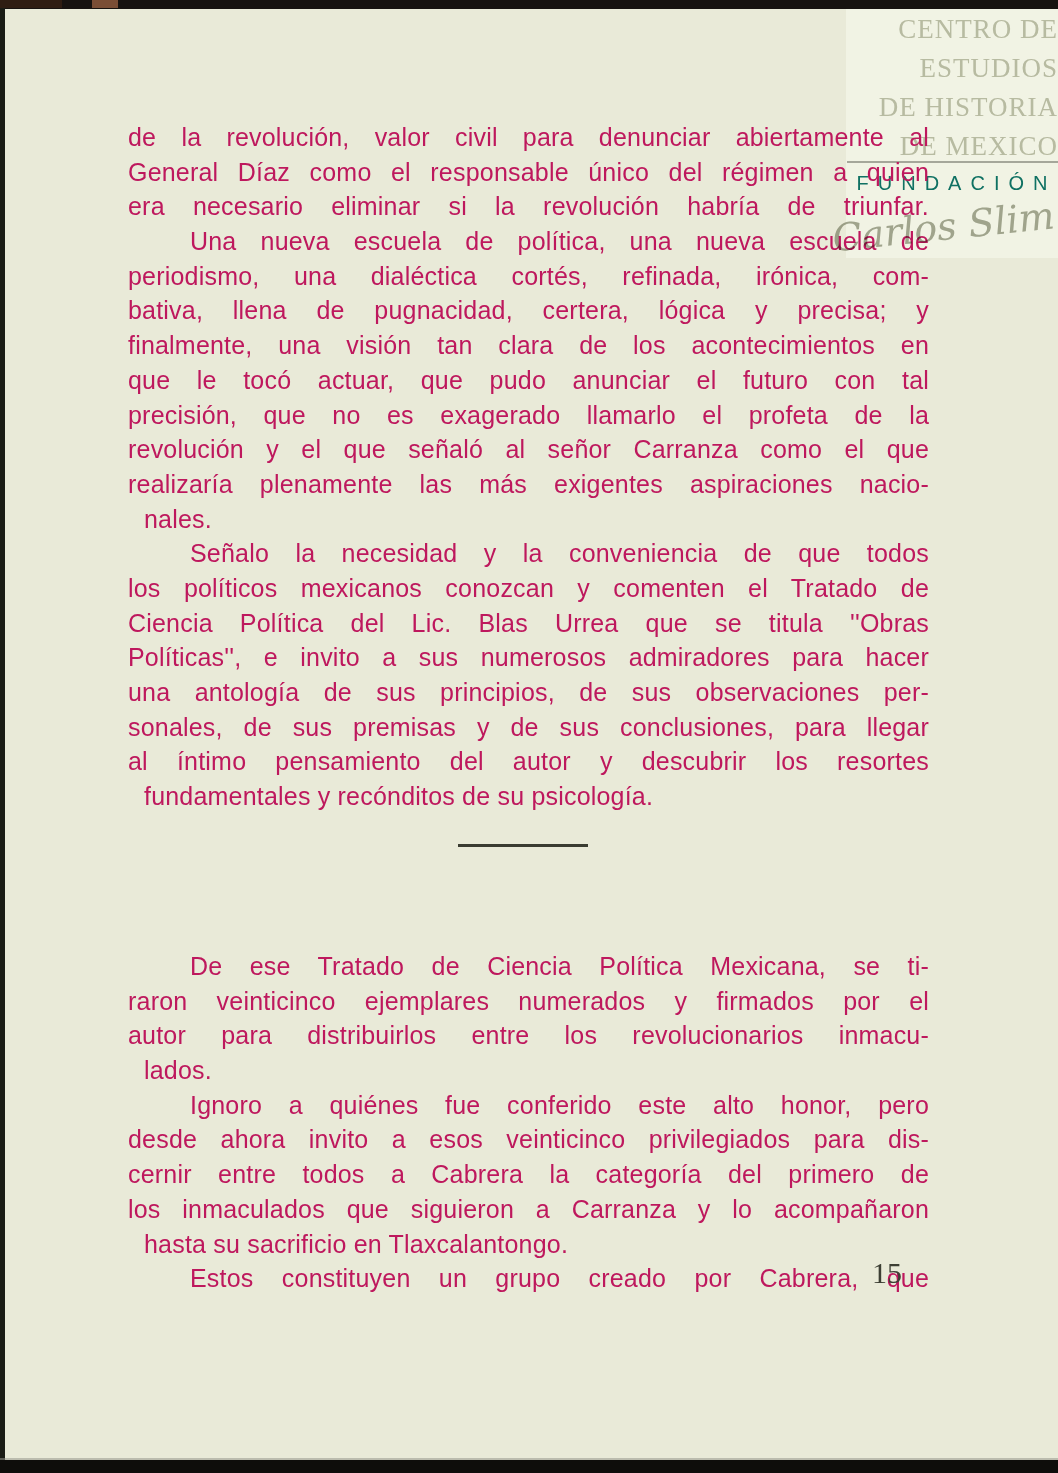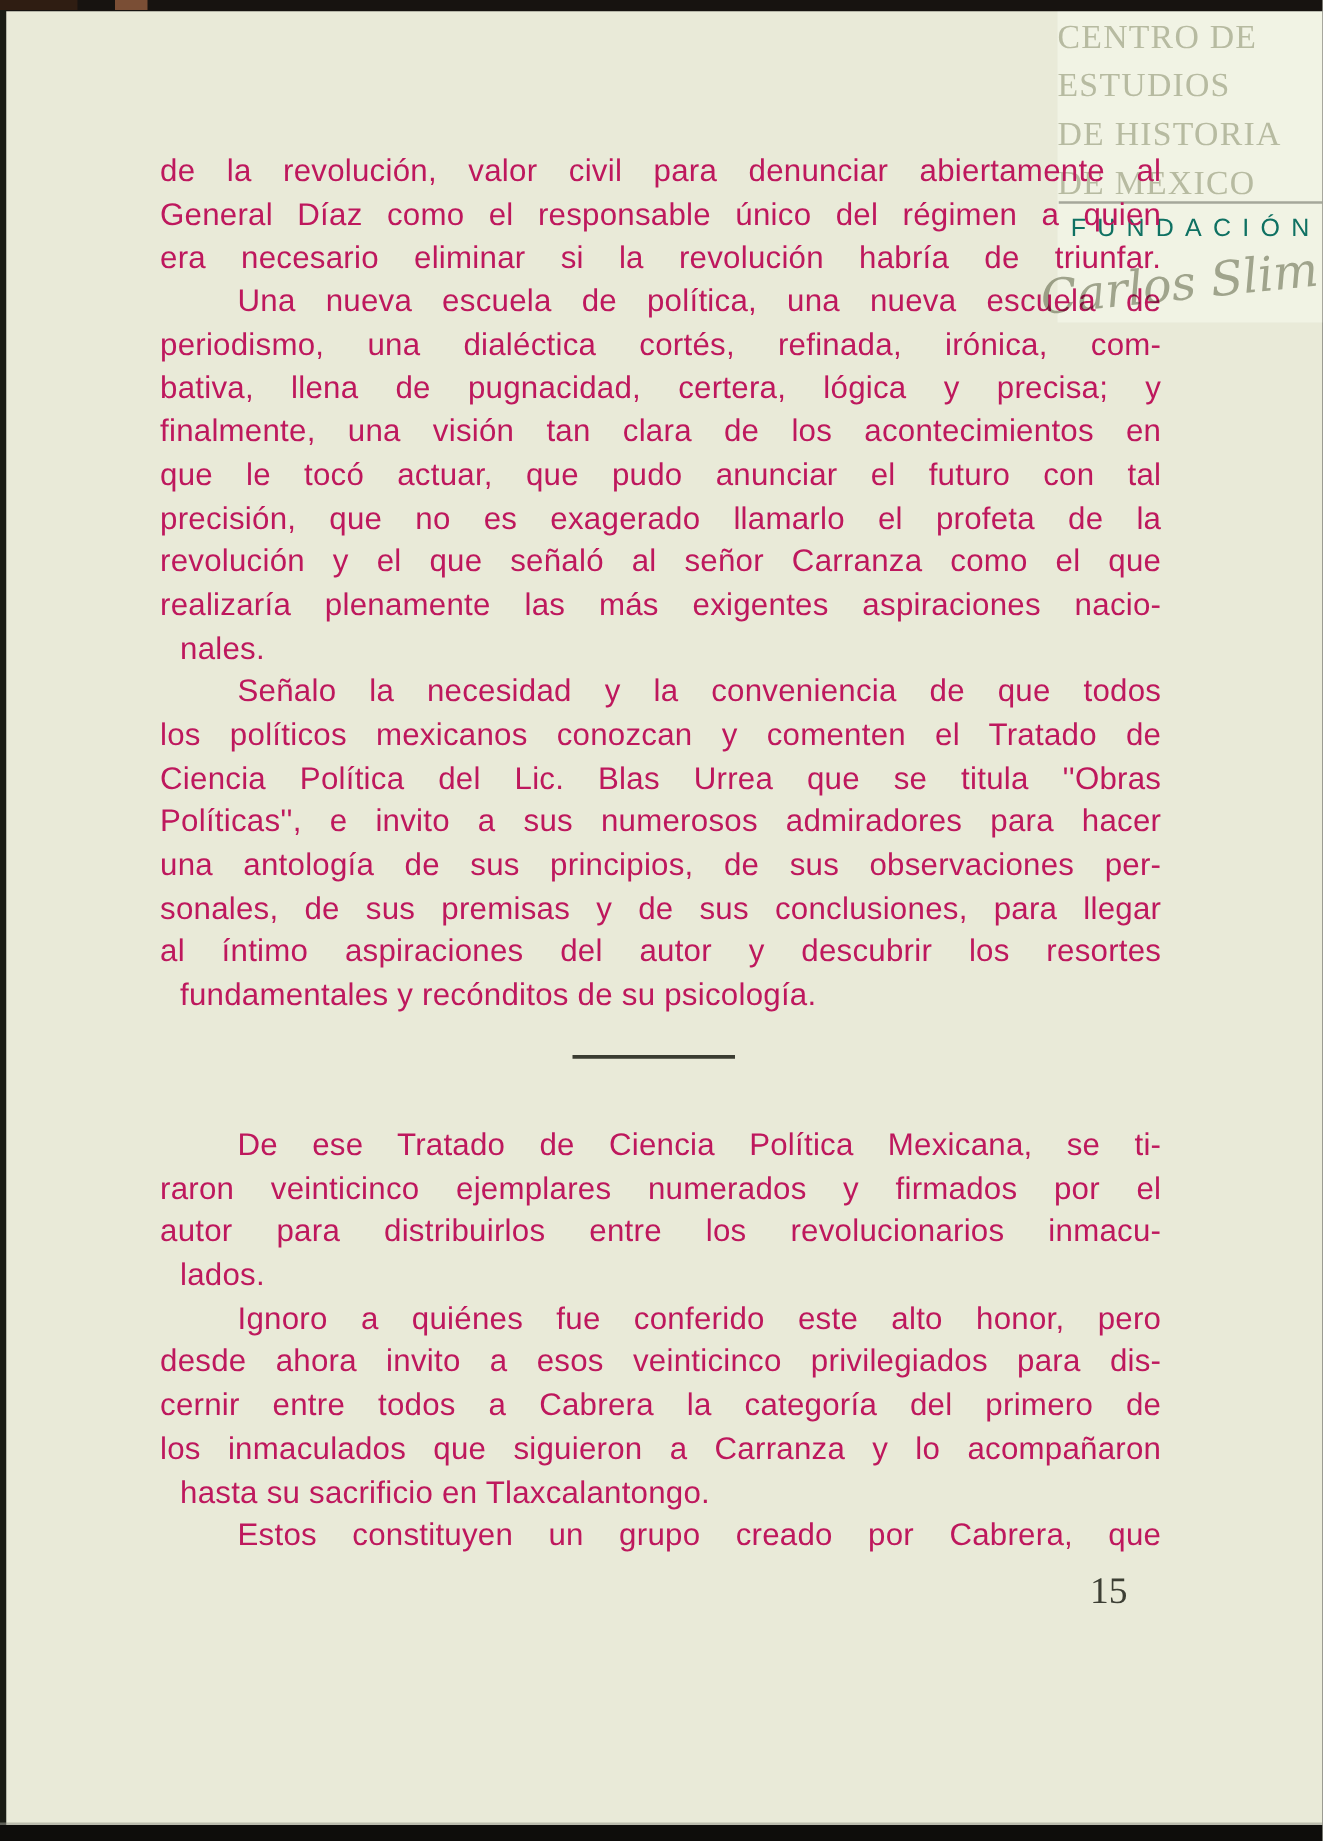--- a/index.html
+++ b/index.html
@@ -23,21 +23,21 @@
 
   
   .wm-panel{
     position:absolute;left:846px;top:8px;width:212px;height:250px;
     background:rgba(250,251,240,0.5);z-index:1;
   }
   .wm-lines{
     position:absolute;left:846px;top:10px;width:212px;
     font-family:"Liberation Serif", serif;
     font-size:27px;line-height:39px;letter-spacing:1px;
-    color:#c2c4b4;text-align:left;z-index:1;
+    color:#c2c4b4;text-align:right;z-index:1;
     mix-blend-mode:multiply;
   }
   .wm-rule{
     position:absolute;left:847px;top:161px;width:211px;height:2px;
     background:rgba(139,141,129,0.75);z-index:1;
   }
   .wm-foundation{
     position:absolute;left:846px;top:172px;width:212px;
     text-align:center;font-size:20px;letter-spacing:9px;text-indent:9px;
     color:#0f766e;z-index:1;mix-blend-mode:multiply;white-space:nowrap;
@@ -48,21 +48,21 @@
     font-size:38px;color:#a9ac9d;transform:rotate(-6deg);
     white-space:nowrap;z-index:3;mix-blend-mode:multiply;
   }
 
   
   .text-block{
     position:absolute;left:128px;width:801px;
     font-size:25px;color:#be185d;z-index:2;
   }
   .block-upper{top:120px;}
-  .block-lower{top:899px;}
+  .block-lower{top:949px;}
   .line{
     height:34.7px;line-height:34.7px;
     letter-spacing:0.2px;
     text-align:justify;text-align-last:justify;
     overflow:visible;
   }
   .line.indent{text-indent:62px;}
   .line.end{text-align-last:left;margin-left:16px;}
 
   .section-divider{
@@ -102,21 +102,21 @@
     <div class="line">precisión, que no es exagerado llamarlo el profeta de la</div>
     <div class="line">revolución y el que señaló al señor Carranza como el que</div>
     <div class="line">realizaría plenamente las más exigentes aspiraciones nacio-</div>
     <div class="line end">nales.</div>
     <div class="line indent">Señalo la necesidad y la conveniencia de que todos</div>
     <div class="line">los políticos mexicanos conozcan y comenten el Tratado de</div>
     <div class="line">Ciencia Política del Lic. Blas Urrea que se titula ''Obras</div>
     <div class="line">Políticas'', e invito a sus numerosos admiradores para hacer</div>
     <div class="line">una antología de sus principios, de sus observaciones per-</div>
     <div class="line">sonales, de sus premisas y de sus conclusiones, para llegar</div>
-    <div class="line">al íntimo aspiraciones del autor y descubrir los resortes</div>
+    <div class="line">al íntimo pensamiento del autor y descubrir los resortes</div>
     <div class="line end">fundamentales y recónditos de su psicología.</div>
   </div>
 
   <div class="section-divider"></div>
 
   <div class="text-block block-lower">
     <div class="line indent">De ese Tratado de Ciencia Política Mexicana, se ti-</div>
     <div class="line">raron veinticinco ejemplares numerados y firmados por el</div>
     <div class="line">autor para distribuirlos entre los revolucionarios inmacu-</div>
     <div class="line end">lados.</div>

